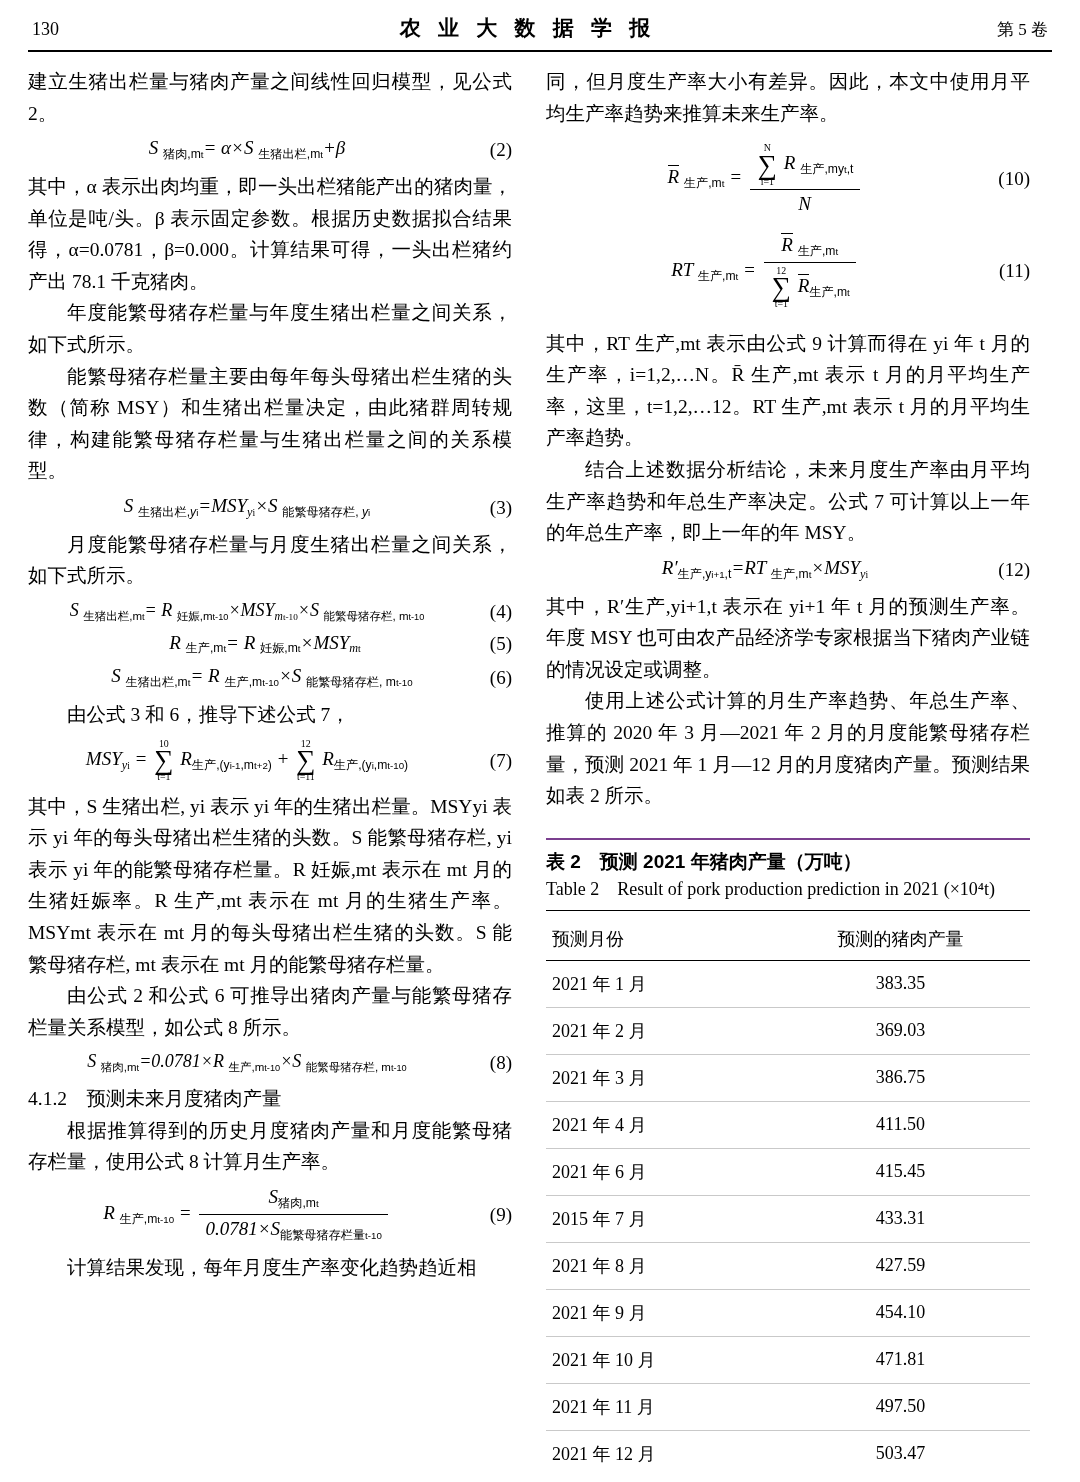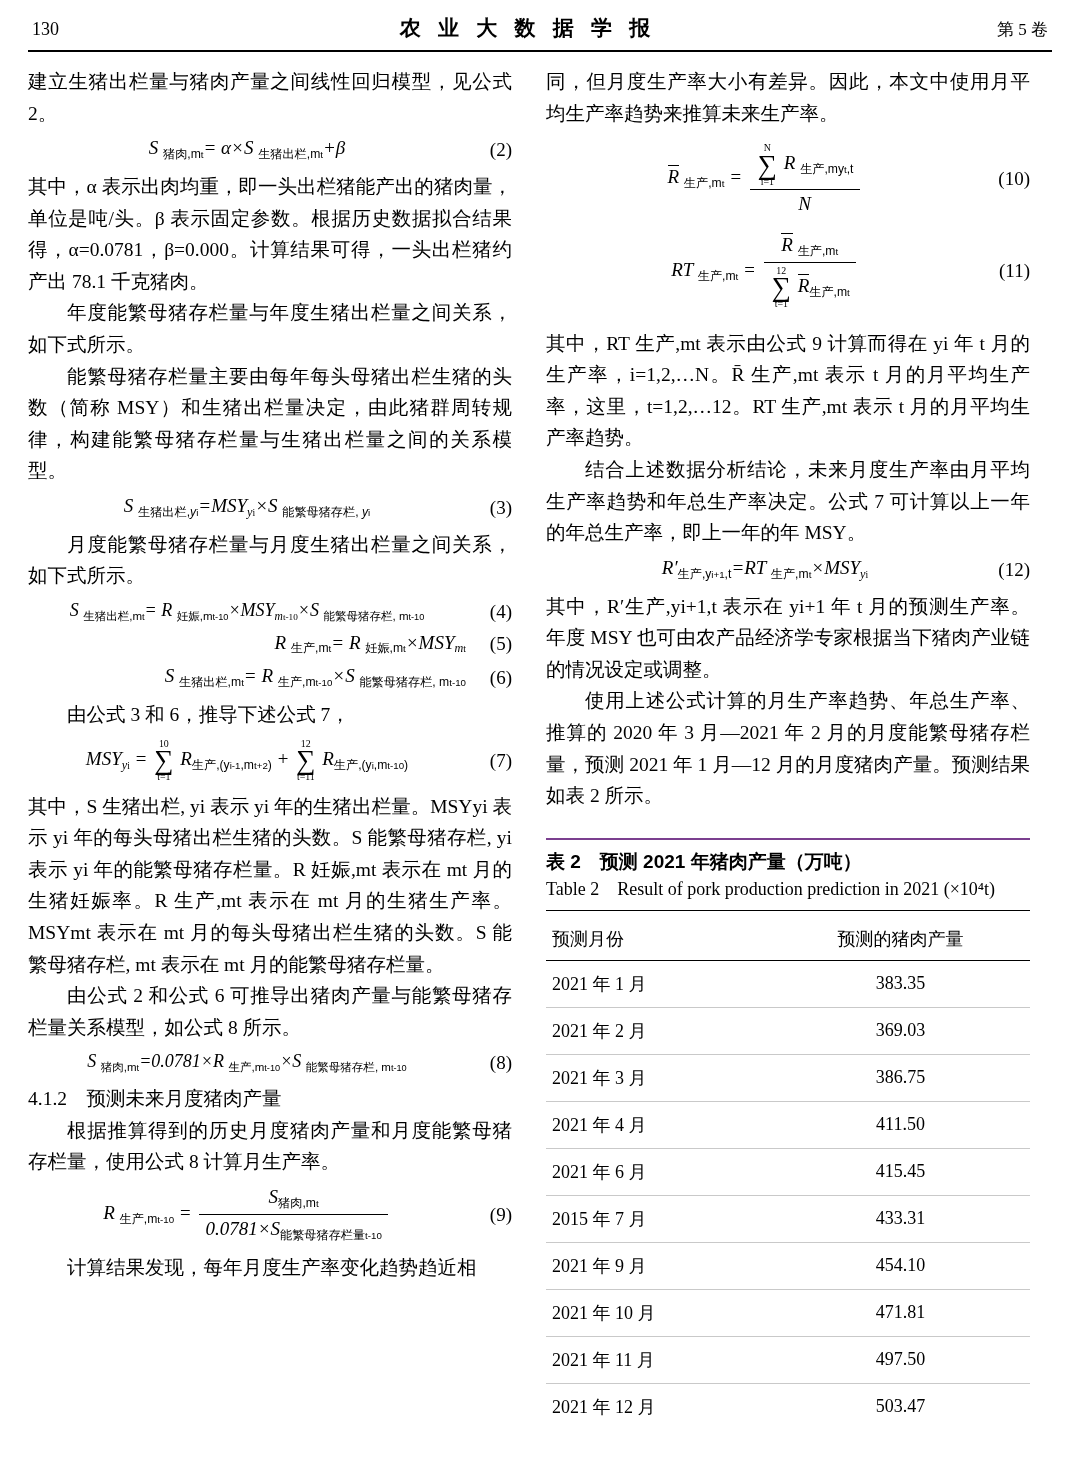--- a/index.html
+++ b/index.html
@@ -193,29 +193,29 @@
       <p class="indent">月度能繁母猪存栏量与月度生猪出栏量之间关系，如下式所示。</p>
 
       <div class="eq">
         <div class="body" style="font-size:18px">
           <i>S</i> <sub class="cn">生猪出栏,m<span class="small-up">t</span></sub>= <i>R</i> <sub class="cn">妊娠,m<span class="small-up">t-10</span></sub>×<i>MSY</i><sub>m<span class="small-up">t-10</span></sub>×<i>S</i> <sub class="cn">能繁母猪存栏, m<span class="small-up">t-10</span></sub>
         </div>
         <div class="num">(4)</div>
       </div>
 
       <div class="eq">
-        <div class="body" style="text-align:right; padding-left:36px">
+        <div class="body" style="text-align:center; padding-left:36px">
           <i>R</i> <sub class="cn">生产,m<span class="small-up">t</span></sub>= <i>R</i> <sub class="cn">妊娠,m<span class="small-up">t</span></sub>×<i>MSY</i><sub>m<span class="small-up">t</span></sub>
         </div>
         <div class="num">(5)</div>
       </div>
 
 
       <div class="eq">
-        <div class="body" style="text-align:right; padding-left:30px">
+        <div class="body" style="text-align:center; padding-left:30px">
           <i>S</i> <sub class="cn">生猪出栏,m<span class="small-up">t</span></sub>= <i>R</i> <sub class="cn">生产,m<span class="small-up">t-10</span></sub>×<i>S</i> <sub class="cn">能繁母猪存栏, m<span class="small-up">t-10</span></sub>
         </div>
         <div class="num">(6)</div>
       </div>
 
       <p class="indent">由公式 3 和 6，推导下述公式 7，</p>
 
       <div class="eq">
         <div class="body">
           <i>MSY</i><sub>y<span class="small-up">i</span></sub> =
@@ -347,20 +347,24 @@
             </tr>
             <tr>
               <td>2021 年 6 月</td>
               <td class="c2">415.45</td>
             </tr>
             <tr>
               <td>2015 年 7 月</td>
               <td class="c2">433.31</td>
             </tr>
             <tr>
+              <td>2021 年 8 月</td>
+              <td class="c2">427.59</td>
+            </tr>
+            <tr>
               <td>2021 年 9 月</td>
               <td class="c2">454.10</td>
             </tr>
             <tr>
               <td>2021 年 10 月</td>
               <td class="c2">471.81</td>
             </tr>
             <tr>
               <td>2021 年 11 月</td>
               <td class="c2">497.50</td>

